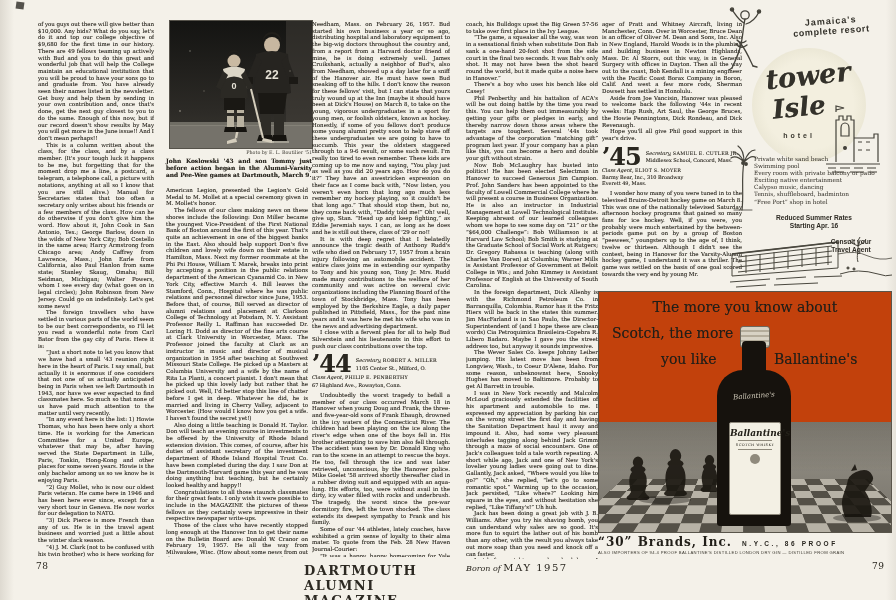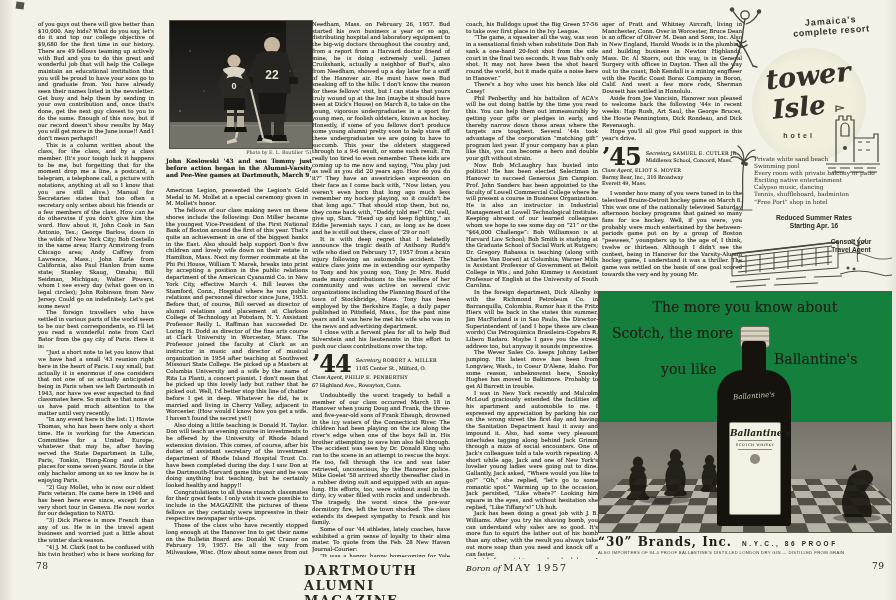--- a/index.html
+++ b/index.html
@@ -71,26 +71,26 @@
   .feat{position:absolute;left:26px;top:152px;width:136px;font-size:5.8px;line-height:7.1px;color:#302d26;}
   .feat div{text-indent:0;}
   .rates{position:absolute;left:16px;top:210px;width:140px;text-align:center;
     font-family:"Liberation Sans",sans-serif;font-weight:bold;font-size:6.6px;line-height:8px;color:#2e2b24;}
   .consult{position:absolute;left:82px;top:234px;width:82px;text-align:center;
     font-family:"Liberation Sans",sans-serif;font-weight:bold;font-size:6.6px;line-height:8px;color:#2e2b24;}
   .doodle{position:absolute;}
 
   
   .bal{position:absolute;left:598px;top:291px;width:292px;height:240px;
-    border:1px solid #59554b;background:#15803d;overflow:hidden;}
+    border:1px solid #59554b;background:#c2410c;overflow:hidden;}
   .bal .hl{position:absolute;font-size:14px;color:#211e18;white-space:nowrap;
     text-shadow:0 0 .4px rgba(40,36,28,.55);}
   .hl1{left:0;top:7px;width:100%;text-align:center;}
   .hl2{left:13px;top:33px;}
-  .hl3{left:62px;top:69px;}
+  .hl3{left:62px;top:59px;}
   .hl4{left:175px;top:59px;}
   .bal-photo{position:absolute;left:0;top:130px;width:292px;height:110px;
     background:linear-gradient(180deg,#98948a,#8a867c 40%,#76726a);}
   .bal-board{position:absolute;left:-40px;right:-40px;bottom:-8px;height:120px;
     background:repeating-conic-gradient(#b7b2a6 0% 25%, #545047 0% 50%) 0 0/46px 32px;
     transform:perspective(150px) rotateX(40deg);transform-origin:50% 100%;}
   .bal-shade{position:absolute;inset:0;background:linear-gradient(180deg,rgba(60,56,48,.35),rgba(0,0,0,0) 45%);}
   .bottle{position:absolute;left:118px;top:34px;width:74px;height:200px;}
   .bottle .cap{position:absolute;left:23px;top:0;width:28px;height:20px;
     background:repeating-linear-gradient(180deg,#d8d3c4 0 3px,#b3ac9a 3px 5px);

